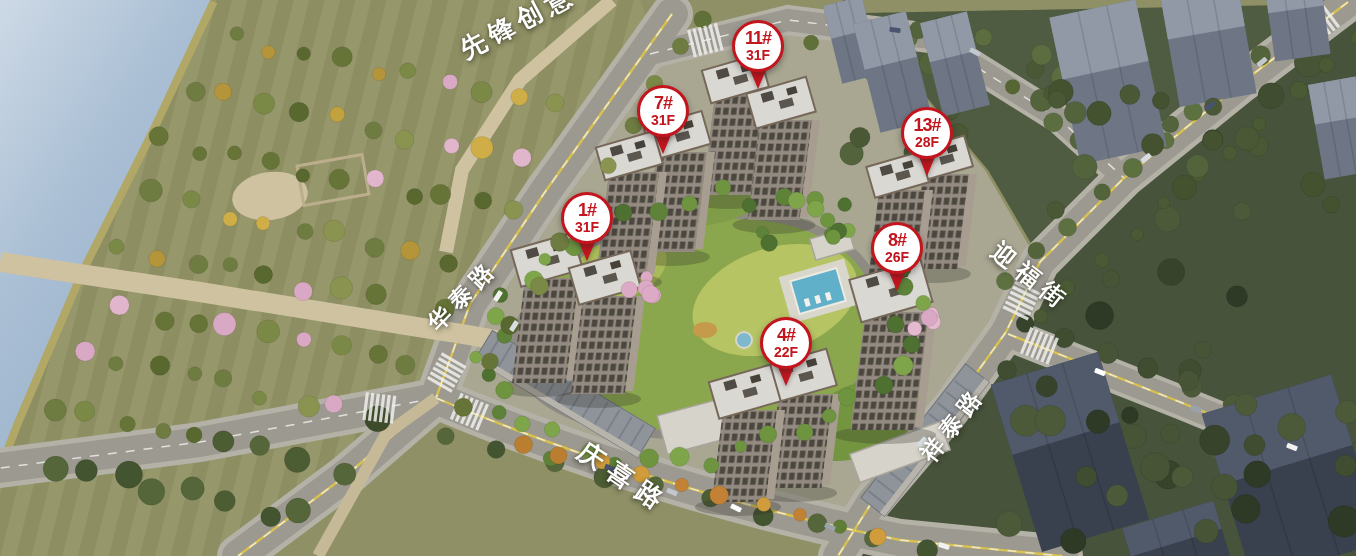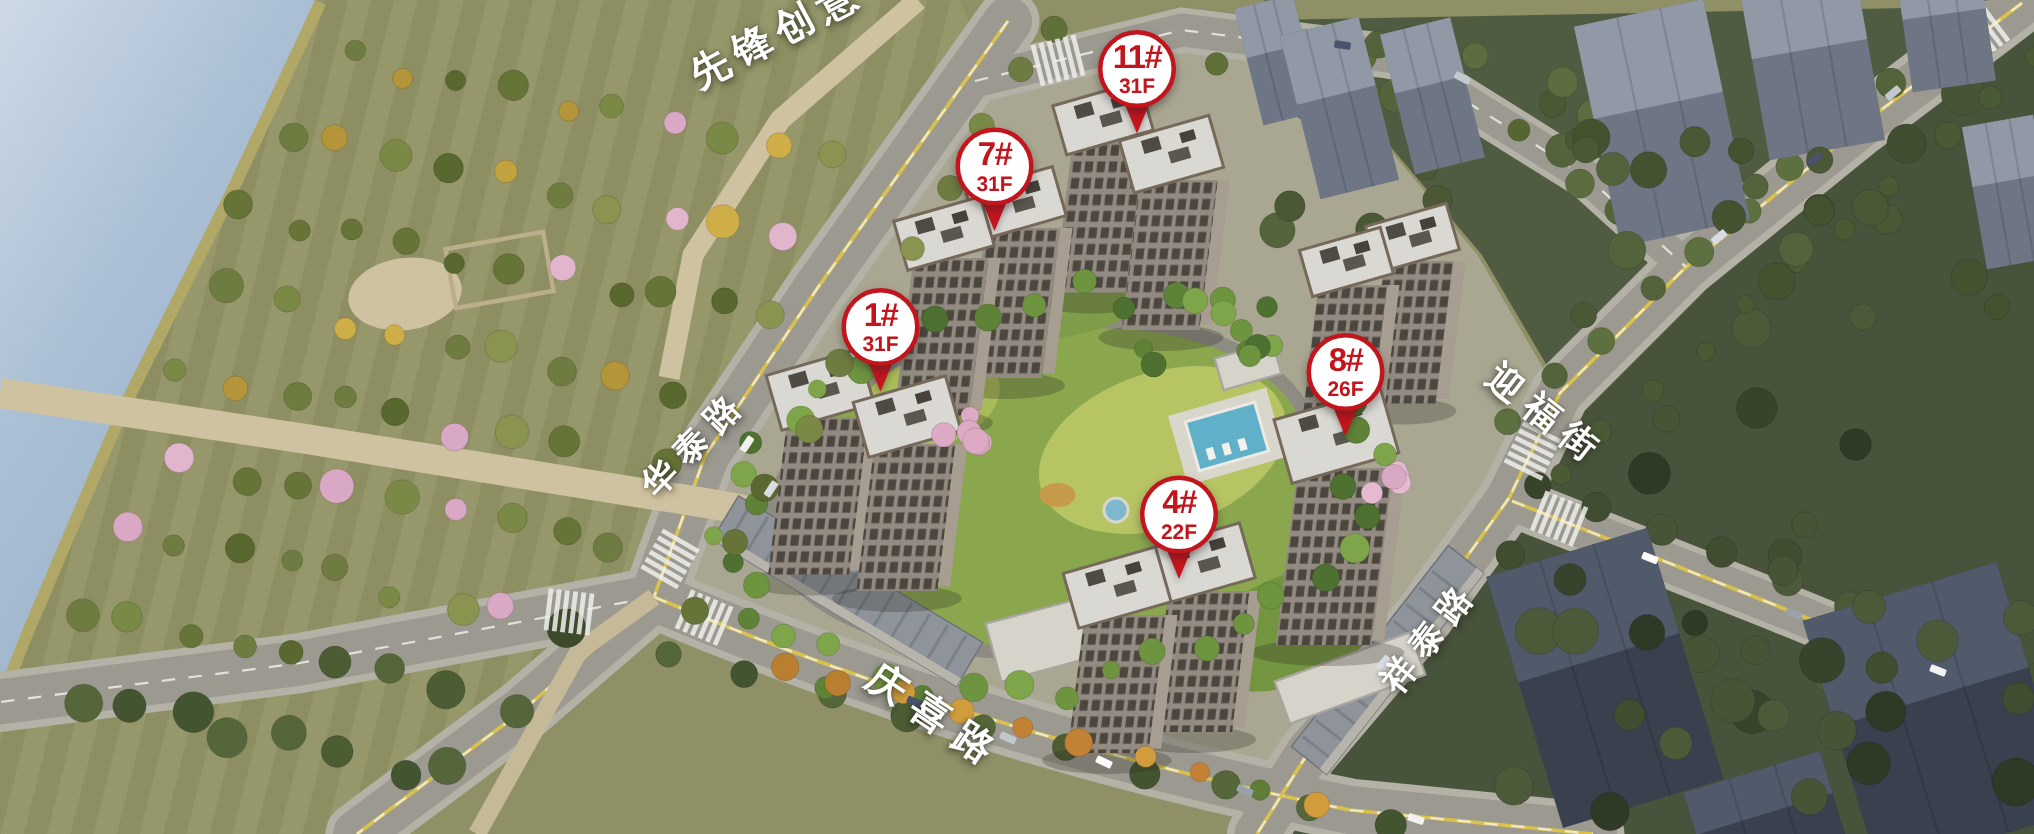--- a/index.html
+++ b/index.html
@@ -16,21 +16,21 @@
     text-shadow:0 2px 5px rgba(30,32,20,.65),0 0 2px rgba(30,32,20,.4);
   }
   .markers-layer{position:absolute;inset:0;z-index:30;}
   .marker{position:absolute;width:54px;margin-left:-27px;margin-top:-25px;text-align:center;cursor:pointer;}
   .pin-circle{
     position:relative;z-index:2;width:46px;height:46px;margin:0 auto;background:var(--pinfill,#fff);
     border:3px solid var(--red,#c2151d);border-radius:50%;
     display:flex;flex-direction:column;align-items:center;justify-content:center;
     box-shadow:0 3px 6px rgba(30,30,30,.4);
   }
-  .pin-num{font-size:22px;font-weight:bold;color:var(--red,#c2151d);line-height:1;letter-spacing:-1px;}
+  .pin-num{font-size:18px;font-weight:bold;color:var(--red,#c2151d);line-height:1;letter-spacing:-1px;}
   .pin-floor{font-size:14px;font-weight:bold;color:var(--red,#c2151d);line-height:1.15;}
   .pin-tail{
     position:relative;z-index:1;width:0;height:0;margin:-7px auto 0;
     border-left:10px solid transparent;border-right:10px solid transparent;
     border-top:24px solid var(--red,#c2151d);
     filter:drop-shadow(0 2px 2px rgba(30,30,30,.35));
   }
 </style>
 </head>
 <body>
@@ -780,14 +780,21 @@
       </div>
       <div class="pin-tail"></div>
     </div>
     <div class="marker" style="left: 758px; top: 45px;">
       <div class="pin-circle">
         <span class="pin-num">11#</span>
         <span class="pin-floor">31F</span>
       </div>
       <div class="pin-tail"></div>
     </div>
+    <div class="marker" style="left: 927px; top: 132px;">
+      <div class="pin-circle">
+        <span class="pin-num">13#</span>
+        <span class="pin-floor">28F</span>
+      </div>
+      <div class="pin-tail"></div>
+    </div>
   </div>
 </div>
 
 </body></html>

